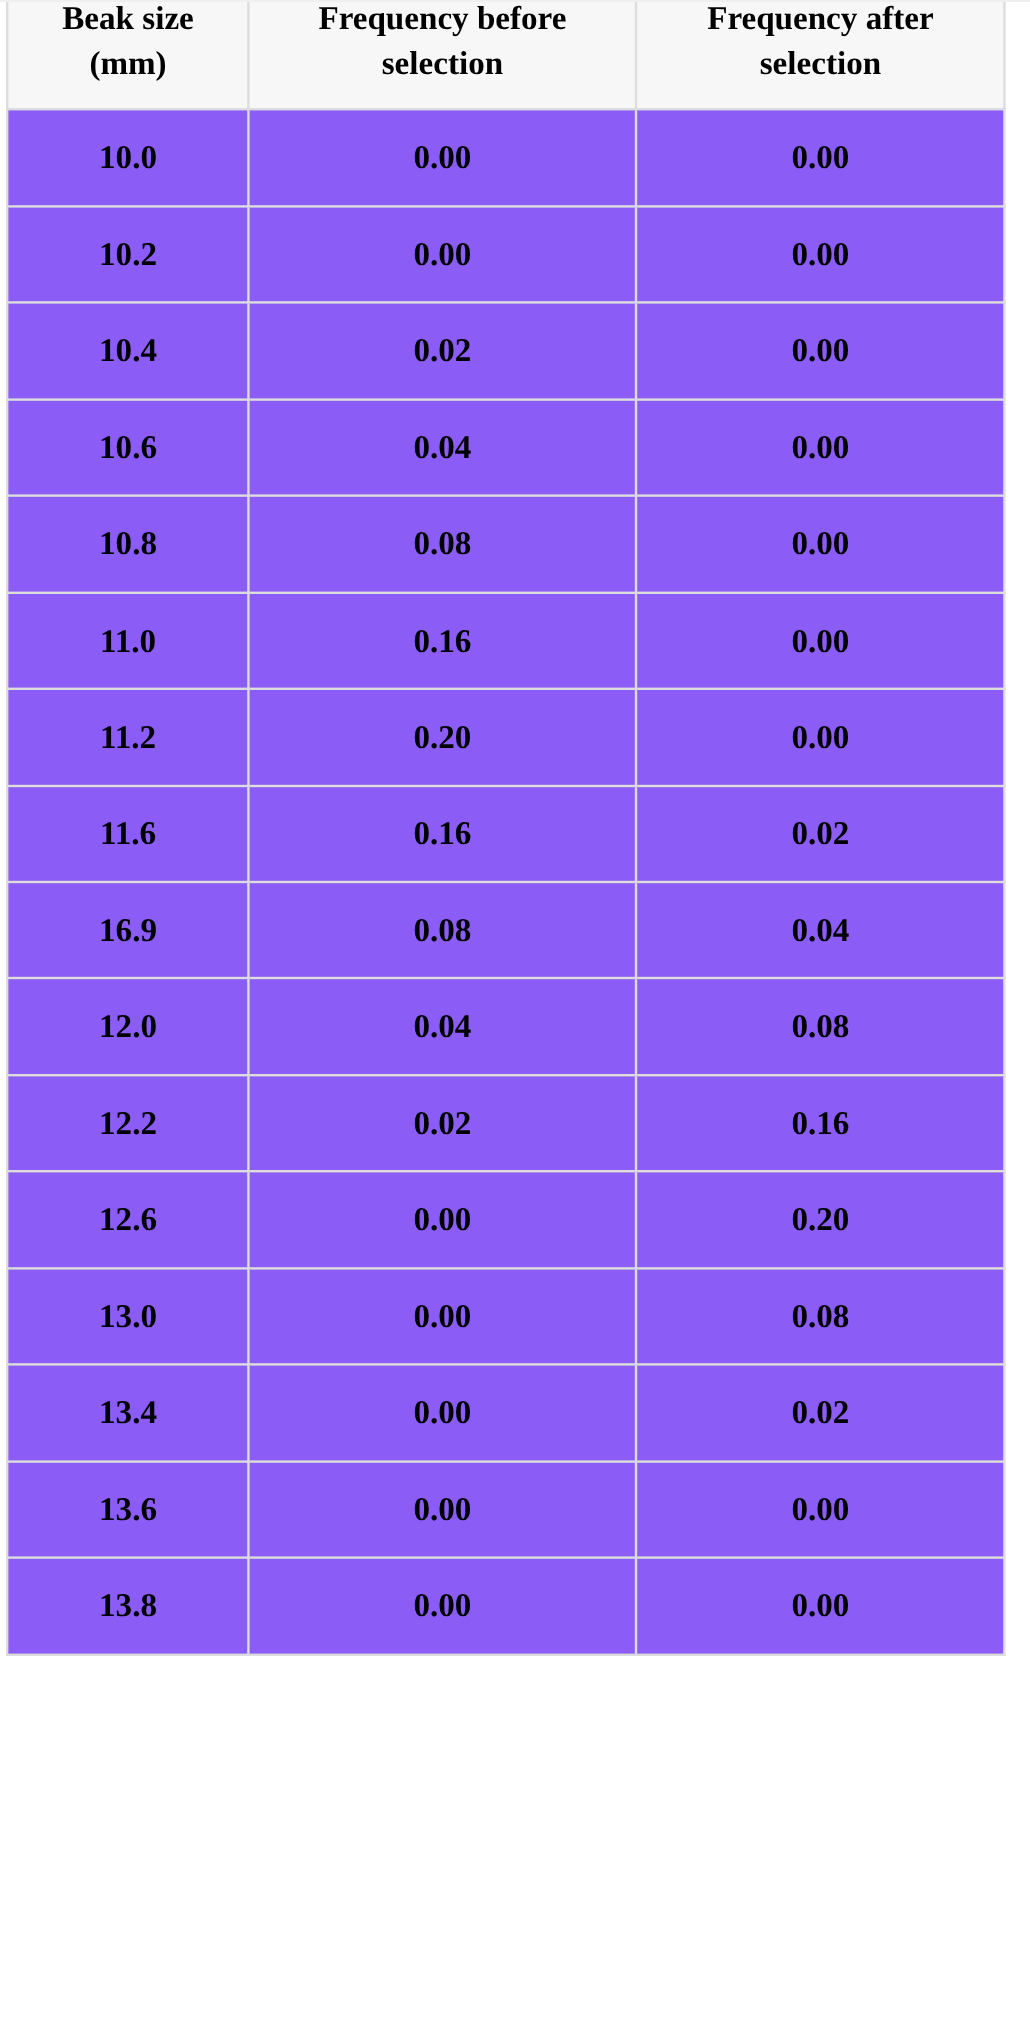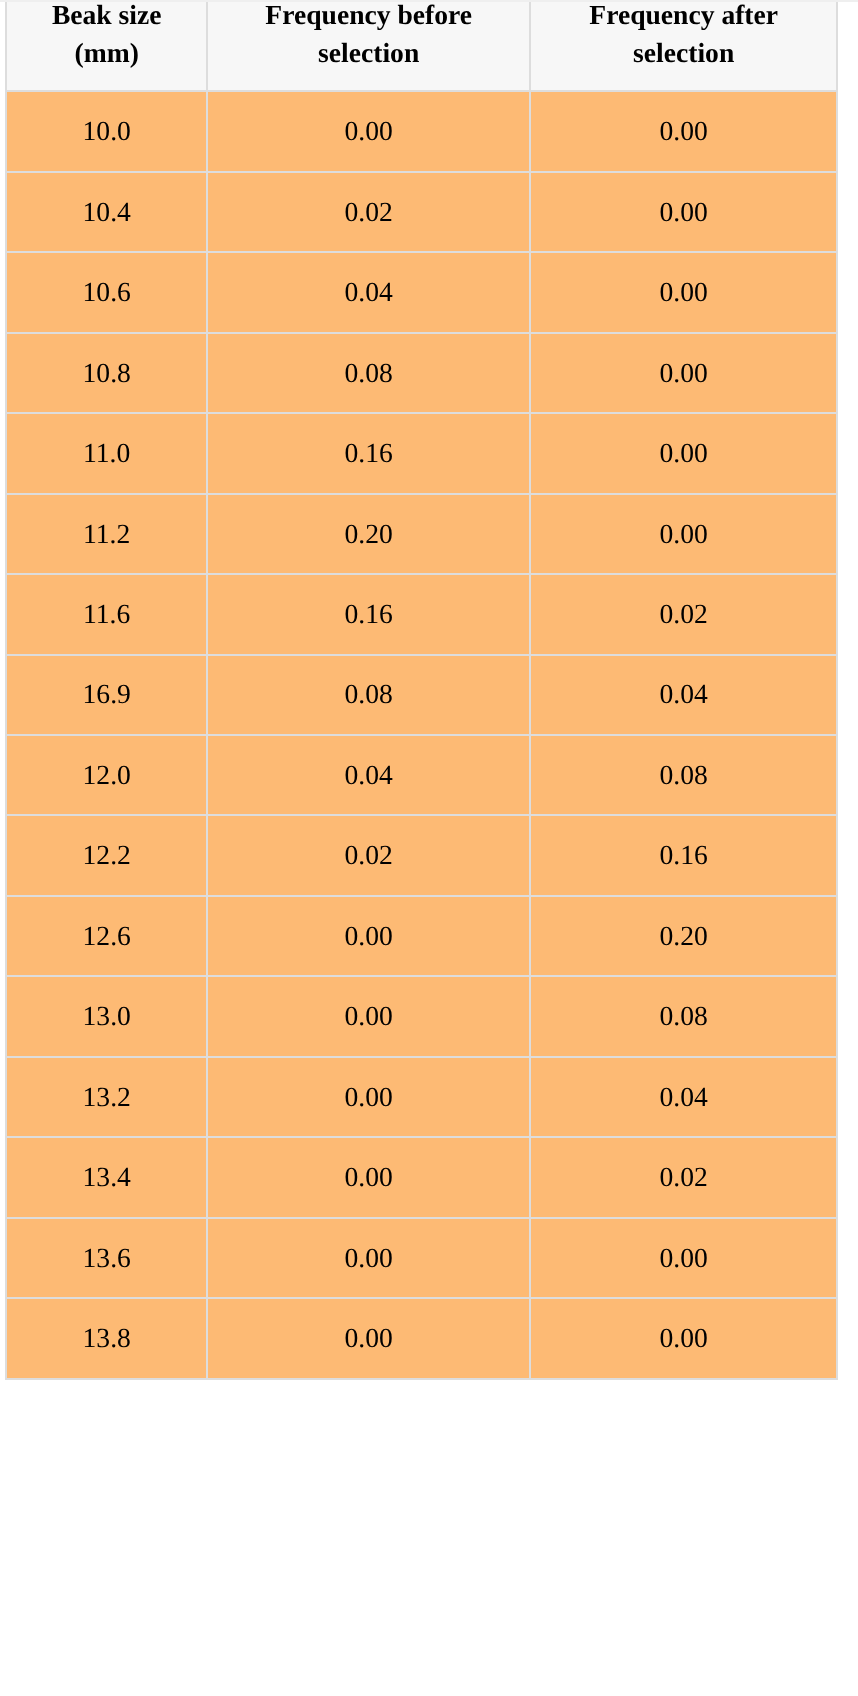--- a/index.html
+++ b/index.html
@@ -49,22 +49,22 @@
     color:#000000;
     font-size:27.6px;
     line-height:1.4;
   }
   table.freq-table thead th{
     background:#f7f7f7;
     font-weight:bold;
     height:112px;
   }
   table.freq-table tbody td{
-    background:#fdba74;
-    font-weight:normal;
+    background:#8b5cf6;
+    font-weight:bold;
     height:78.46px;
   }
 </style>
 </head>
 <body>
 
 <div id="page">
 
   <div id="top-band"></div>
 
@@ -78,20 +78,25 @@
       <thead>
         <tr>
           <th>Beak size (mm)</th>
           <th>Frequency before selection</th>
           <th>Frequency after selection</th>
         </tr>
       </thead>
       <tbody id="table-body">
           <tr>
             <td>10.0</td>
+            <td>0.00</td>
+            <td>0.00</td>
+          </tr>
+          <tr>
+            <td>10.2</td>
             <td>0.00</td>
             <td>0.00</td>
           </tr>
           <tr>
             <td>10.4</td>
             <td>0.02</td>
             <td>0.00</td>
           </tr>
           <tr>
             <td>10.6</td>
@@ -137,25 +142,20 @@
             <td>12.6</td>
             <td>0.00</td>
             <td>0.20</td>
           </tr>
           <tr>
             <td>13.0</td>
             <td>0.00</td>
             <td>0.08</td>
           </tr>
           <tr>
-            <td>13.2</td>
-            <td>0.00</td>
-            <td>0.04</td>
-          </tr>
-          <tr>
             <td>13.4</td>
             <td>0.00</td>
             <td>0.02</td>
           </tr>
           <tr>
             <td>13.6</td>
             <td>0.00</td>
             <td>0.00</td>
           </tr>
           <tr>

